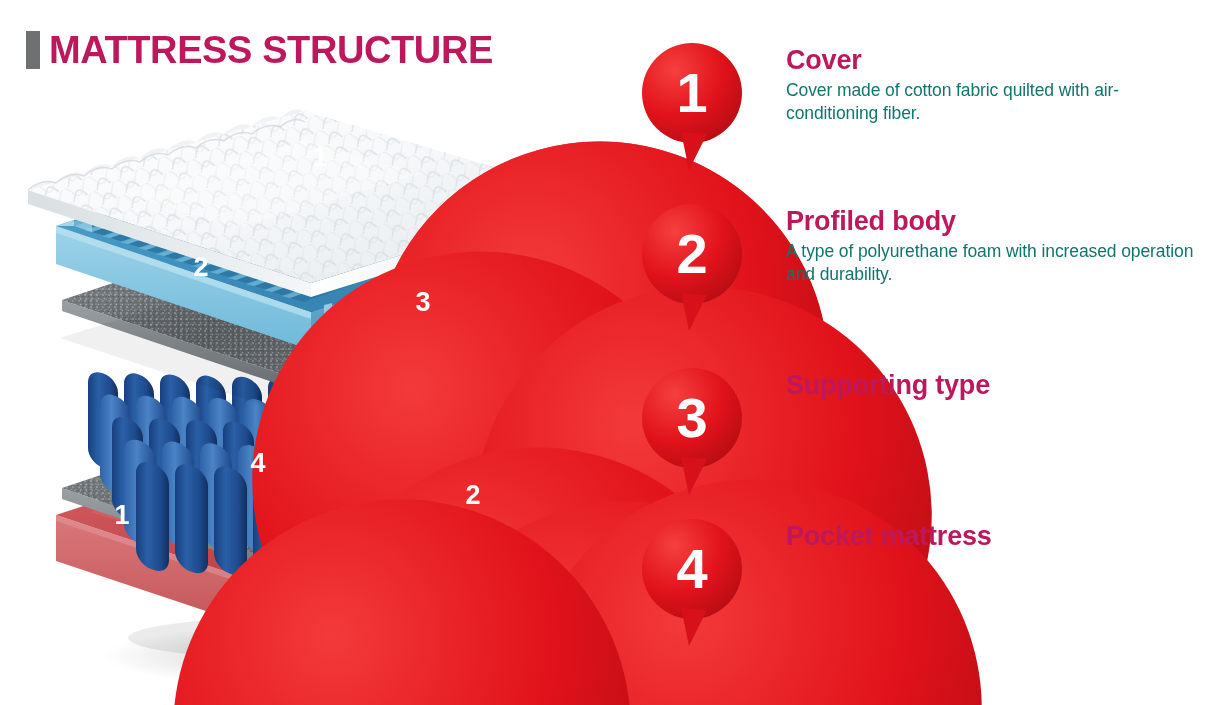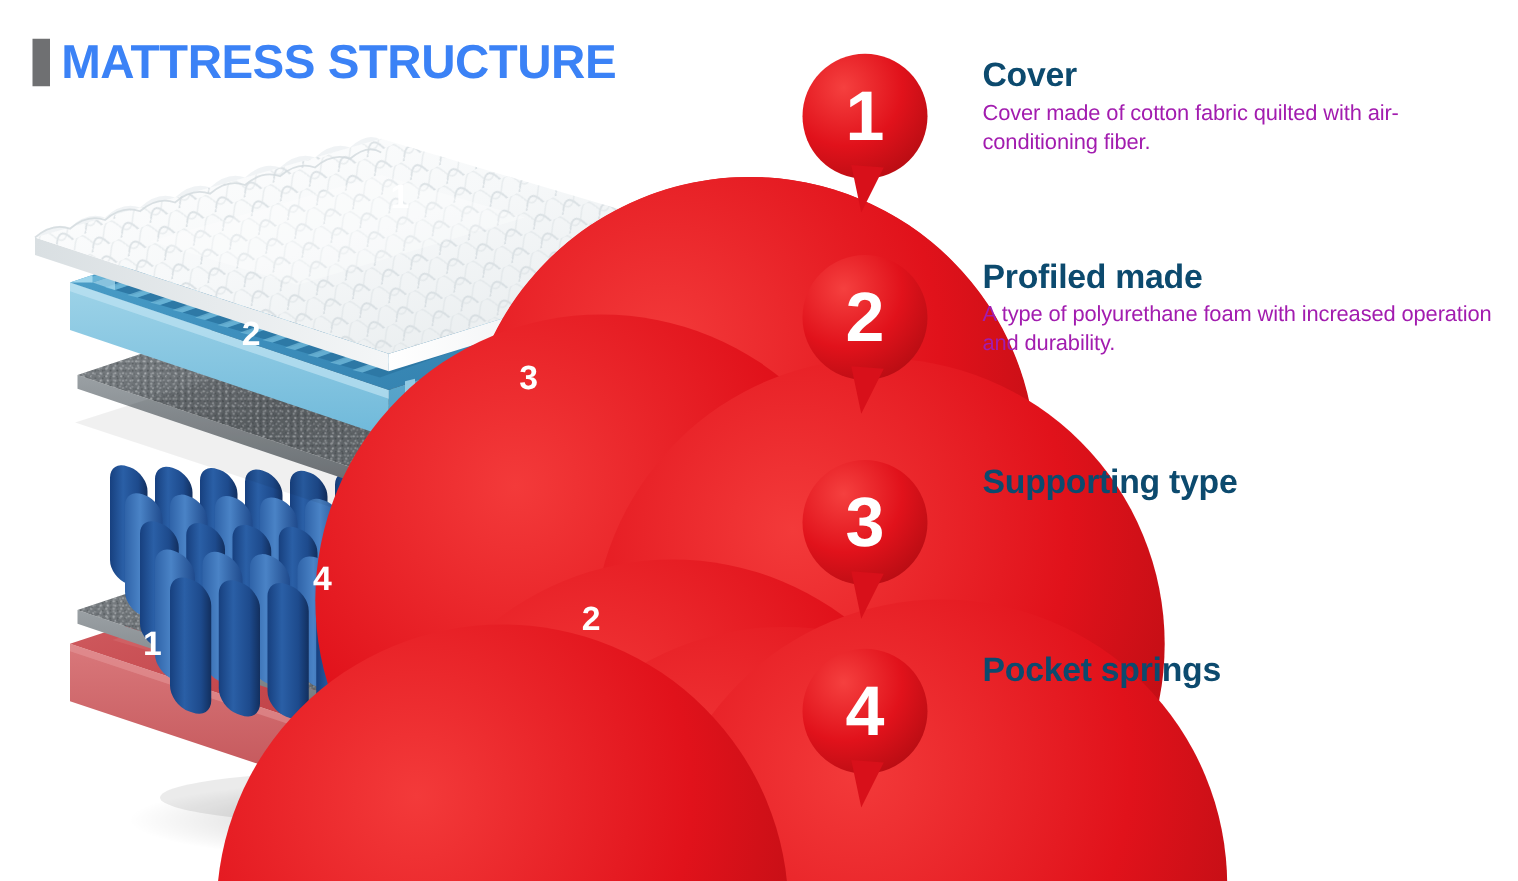--- a/index.html
+++ b/index.html
@@ -9,44 +9,44 @@
     font-family:"Liberation Sans", sans-serif;
     overflow:hidden;
     position:relative;
   }
   #stage{position:absolute;left:0;top:0;width:1214px;height:705px;background:#fff;}
 
   
   #title-row{position:absolute;left:26px;top:27px;display:flex;align-items:center;height:46px;}
   #title-bar{width:14px;height:38px;background:#6f7072;margin-right:9px;flex:0 0 auto;}
   #title-text{
-    font-size:38px;font-weight:bold;color:#3b82f6;
+    font-size:38px;font-weight:bold;color:#be185d;
     letter-spacing:-0.4px;line-height:38px;white-space:nowrap;
     font-family:"Liberation Sans", sans-serif;
   }
 
   
   #legend{position:absolute;left:636px;top:42px;width:578px;height:640px;}
   .legend-item{position:absolute;left:0;width:578px;}
   .pin-big{position:absolute;left:5px;top:0;width:102px;height:130px;}
   .pin-big svg{display:block;width:102px;height:130px;}
   .pin-num-big{
     position:absolute;left:0;top:0;width:102px;height:102px;
     display:flex;align-items:center;justify-content:center;
     color:#fff;font-size:56px;font-weight:bold;line-height:1;
     font-family:"Liberation Sans", sans-serif;
     pointer-events:none;
   }
   .legend-text{position:absolute;left:150px;top:2px;width:420px;}
   .legend-title{
-    font-size:27px;font-weight:bold;color:#0c4a6e;
+    font-size:27px;font-weight:bold;color:#be185d;
     line-height:32px;margin:0 0 3px 0;letter-spacing:-0.2px;
   }
   .legend-desc{
-    font-size:17.5px;color:#a21caf;line-height:22.5px;margin:0;
+    font-size:17.5px;color:#0f766e;line-height:22.5px;margin:0;
     letter-spacing:-0.1px;
   }
 
   
   #illustration{position:absolute;left:0px;top:78px;width:610px;height:610px;}
   #illustration svg{display:block;width:610px;height:610px;}
 
   
   .pin-small{position:absolute;width:50px;height:64px;}
   .pin-small svg{display:block;width:50px;height:64px;}
@@ -479,21 +479,21 @@
 
     <div class="legend-item" style="top:161px;">
       <div class="pin-big">
         <svg viewBox="0 0 102 130">
           <circle cx="51" cy="51" r="50" fill="url(#pgBig)"></circle>
           <path d="M40 90 L48 128 L66 92 Z" fill="#d8101a"></path>
         </svg>
         <div class="pin-num-big">2</div>
       </div>
       <div class="legend-text">
-        <div class="legend-title">Profiled made</div>
+        <div class="legend-title">Profiled body</div>
         <div class="legend-desc">A type of polyurethane foam with increased operation and durability.</div>
       </div>
     </div>
 
     <div class="legend-item" style="top:325px;">
       <div class="pin-big">
         <svg viewBox="0 0 102 130">
           <circle cx="51" cy="51" r="50" fill="url(#pgBig)"></circle>
           <path d="M40 90 L48 128 L66 92 Z" fill="#d8101a"></path>
         </svg>
@@ -506,18 +506,18 @@
 
     <div class="legend-item" style="top:476px;">
       <div class="pin-big">
         <svg viewBox="0 0 102 130">
           <circle cx="51" cy="51" r="50" fill="url(#pgBig)"></circle>
           <path d="M40 90 L48 128 L66 92 Z" fill="#d8101a"></path>
         </svg>
         <div class="pin-num-big">4</div>
       </div>
       <div class="legend-text">
-        <div class="legend-title">Pocket springs</div>
+        <div class="legend-title">Pocket mattress</div>
       </div>
     </div>
 
   </div>
 </div>
 
 </body></html>

